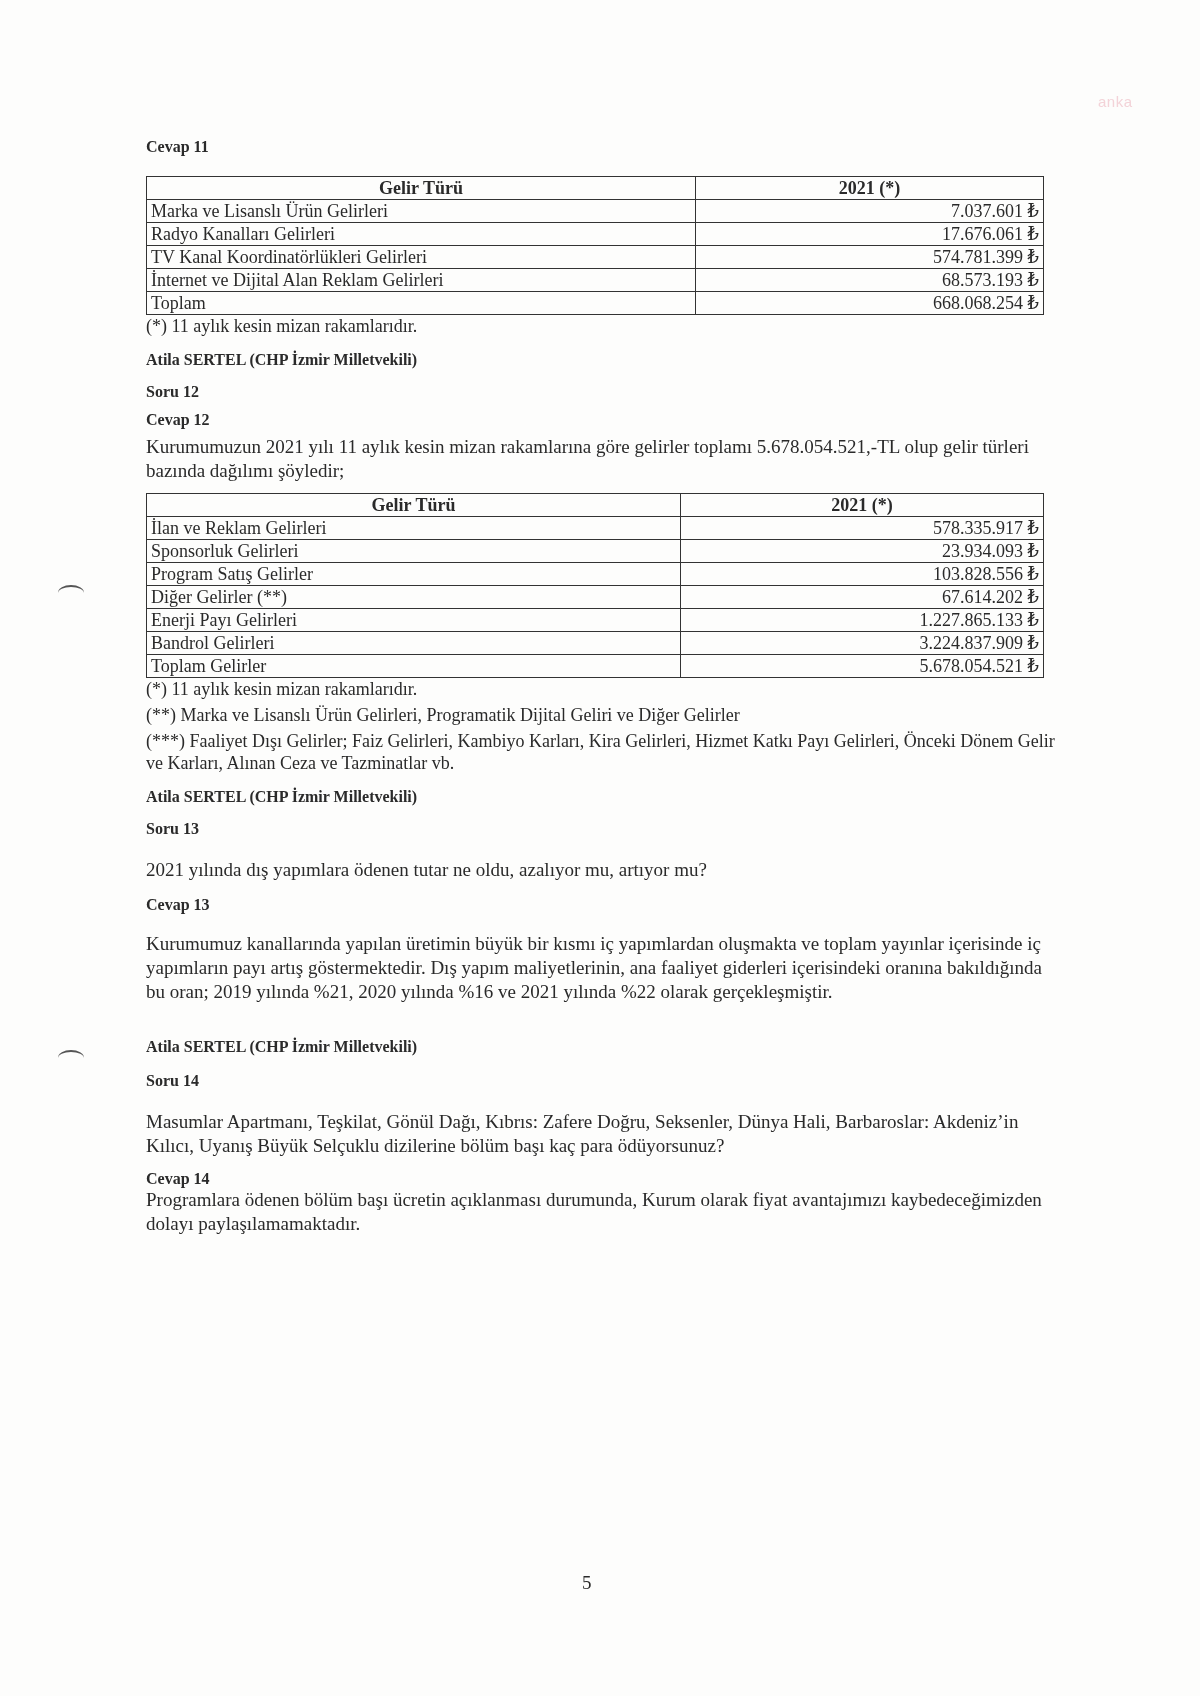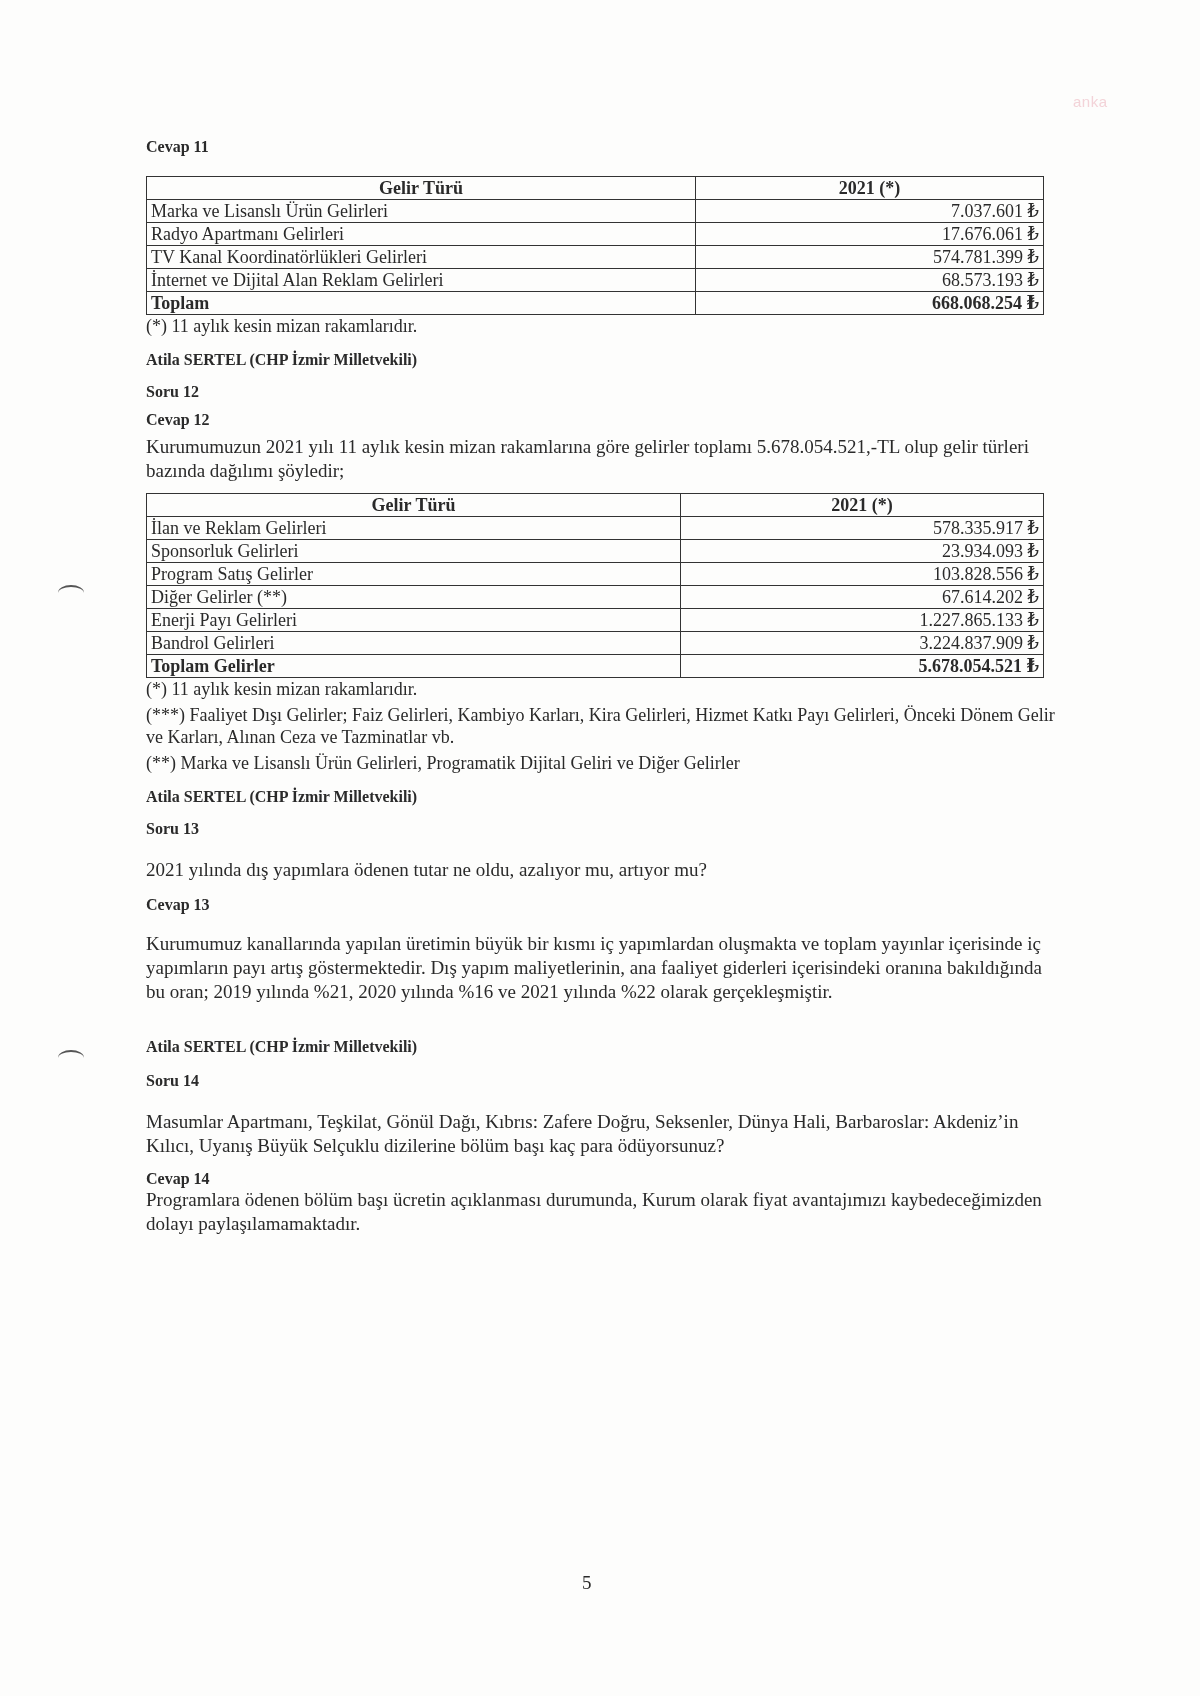--- a/index.html
+++ b/index.html
@@ -1,31 +1,31 @@
 <!DOCTYPE html>
 <html><head>
 <meta charset="utf-8">
 <style>
   html, body { margin: 0; padding: 0; }
   body {
     width: 1200px; height: 1696px; background: #fdfdfc; position: relative; overflow: hidden;
     font-family: "Liberation Serif", "DejaVu Serif", serif; color: #2a2a2a;
   }
   .watermark {
-    position: absolute; top: 93px; left: 1073px; font-family: "Liberation Sans", sans-serif;
+    position: absolute; top: 93px; left: 1098px; font-family: "Liberation Sans", sans-serif;
     font-size: 15px; color: #f3d3d8; letter-spacing: 0.5px;
   }
   .page { position: absolute; left: 146px; top: 138px; width: 912px; }
   .h { font-weight: bold; font-size: 16px; margin: 0; }
   p { margin: 0; font-size: 19px; line-height: 24px; }
   table { border-collapse: collapse; font-size: 18px; }
   td, th { border: 1.5px solid #333; padding: 0 4px; height: 22px; line-height: 22px; }
   th { font-weight: bold; text-align: center; }
   td.num { text-align: right; }
-  tr.total td { font-weight: bold; }
+  tr.total td { font-weight: normal; }
   .note { font-size: 18px; line-height: 22px; }
   .pagenum { position: absolute; top: 1572px; left: 582px; font-size: 19px; }
   .mark { position: absolute; width: 26px; height: 14px; border-top: 2px solid #555; border-radius: 50% 50% 0 0; }
 </style>
 </head>
 <body>
 
 <div class="watermark">anka</div>
 
 <div class="mark" style="left:58px; top:585px;"></div>
@@ -39,21 +39,21 @@
     <tbody>
         <tr>
       <th style="width:540px;">Gelir Türü</th>
       <th>2021 (*)</th>
     </tr>
     <tr>
           <td>Marka ve Lisanslı Ürün Gelirleri</td>
           <td class="num">7.037.601 ₺</td>
         </tr>
     <tr>
-          <td>Radyo Apartmanı Gelirleri</td>
+          <td>Radyo Kanalları Gelirleri</td>
           <td class="num">17.676.061 ₺</td>
         </tr>
     <tr>
           <td>TV Kanal Koordinatörlükleri Gelirleri</td>
           <td class="num">574.781.399 ₺</td>
         </tr>
     <tr>
           <td>İnternet ve Dijital Alan Reklam Gelirleri</td>
           <td class="num">68.573.193 ₺</td>
         </tr>
@@ -100,22 +100,22 @@
           <td>Bandrol Gelirleri</td>
           <td class="num">3.224.837.909 ₺</td>
         </tr>
     <tr class="total">
           <td>Toplam Gelirler</td>
           <td class="num">5.678.054.521 ₺</td>
         </tr>
   </tbody>
     </table>
   <div class="note">(*) 11 aylık kesin mizan rakamlarıdır.</div>
+  <div class="note" style="margin-top:4px;">(**) Marka ve Lisanslı Ürün Gelirleri, Programatik Dijital Geliri ve Diğer Gelirler</div>
   <div class="note" style="margin-top:4px;">(***) Faaliyet Dışı Gelirler; Faiz Gelirleri, Kambiyo Karları, Kira Gelirleri, Hizmet Katkı Payı Gelirleri, Önceki Dönem Gelir ve Karları, Alınan Ceza ve Tazminatlar vb.</div>
-  <div class="note" style="margin-top:4px;">(**) Marka ve Lisanslı Ürün Gelirleri, Programatik Dijital Geliri ve Diğer Gelirler</div>
 
   <div class="h" style="margin-top:14px;">Atila SERTEL (CHP İzmir Milletvekili)</div>
   <div class="h" style="margin-top:14px;">Soru 13</div>
   <p style="margin-top:20px;">2021 yılında dış yapımlara ödenen tutar ne oldu, azalıyor mu, artıyor mu?</p>
   <div class="h" style="margin-top:14px;">Cevap 13</div>
   <p style="margin-top:18px;">Kurumumuz kanallarında yapılan üretimin büyük bir kısmı iç yapımlardan oluşmakta ve toplam yayınlar içerisinde iç yapımların payı artış göstermektedir. Dış yapım maliyetlerinin, ana faaliyet giderleri içerisindeki oranına bakıldığında bu oran; 2019 yılında %21, 2020 yılında %16 ve 2021 yılında %22 olarak gerçekleşmiştir.</p>
 
   <div class="h" style="margin-top:34px;">Atila SERTEL (CHP İzmir Milletvekili)</div>
   <div class="h" style="margin-top:16px;">Soru 14</div>
   <p style="margin-top:20px;">Masumlar Apartmanı, Teşkilat, Gönül Dağı, Kıbrıs: Zafere Doğru, Seksenler, Dünya Hali, Barbaroslar: Akdeniz’in Kılıcı, Uyanış Büyük Selçuklu dizilerine bölüm başı kaç para ödüyorsunuz?</p>

